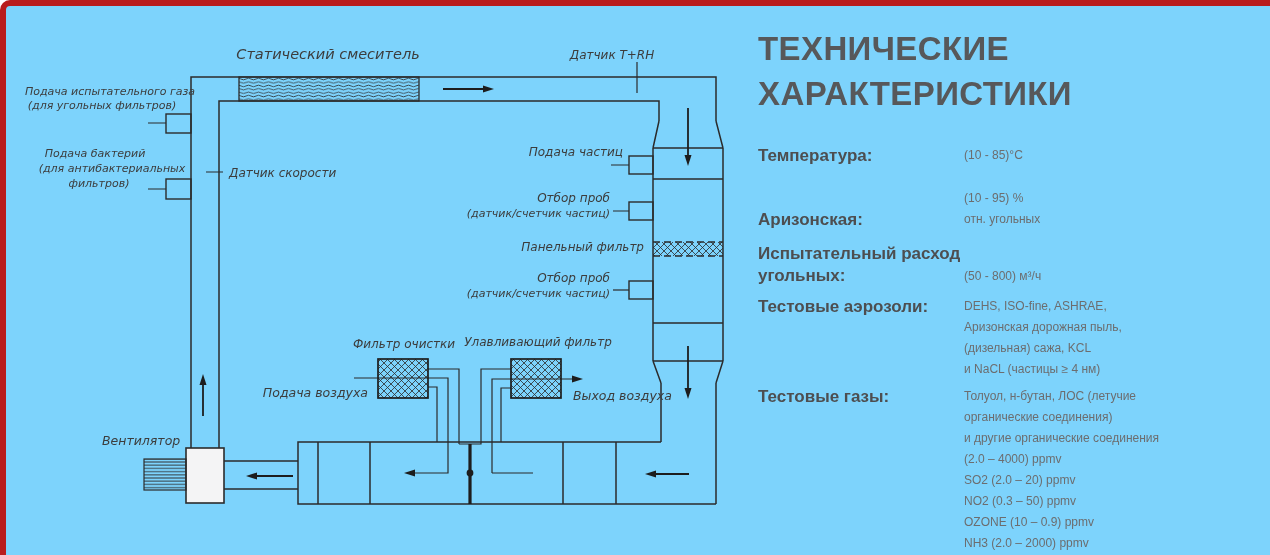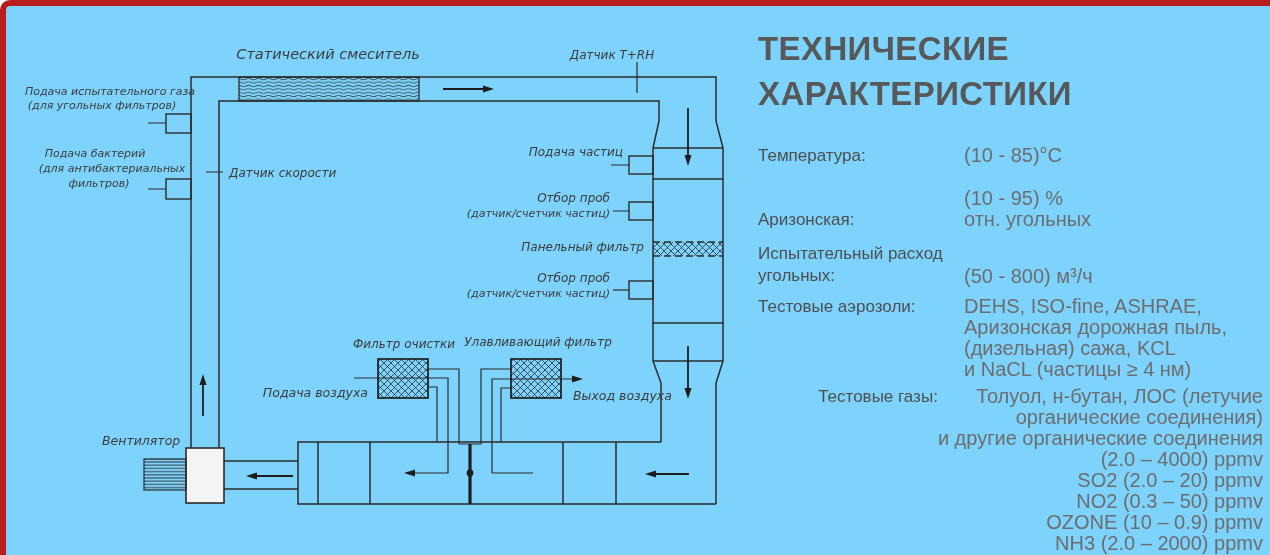--- a/index.html
+++ b/index.html
@@ -16,24 +16,24 @@
   .thick{stroke:#1d1d1d;stroke-width:3.2;fill:none;}
   .dash{stroke:#2b2b2b;stroke-width:1.3;fill:none;stroke-dasharray:7 4;}
   .ah{fill:#1d1d1d;stroke:none;}
   .al{stroke:#1d1d1d;stroke-width:1.8;fill:none;}
   
   .page-title{
     position:absolute;left:752px;top:20px;width:500px;
     font-size:33px;font-weight:700;color:#57585a;line-height:45px;letter-spacing:.4px;
   }
   .spec-row{position:absolute;left:752px;width:505px;display:flex;}
-  .spec-label{width:206px;font-size:17px;line-height:22px;font-weight:400;color:#4d4e50;}
-  .spec-value{flex:1;font-size:20px;line-height:21px;color:#6c6d6f;}
+  .spec-label{width:206px;font-size:17px;line-height:22px;font-weight:700;color:#4d4e50;}
+  .spec-value{flex:1;font-size:12px;line-height:21px;color:#6c6d6f;}
   .spec-value div{white-space:nowrap;}
-  .r1{top:139px;} .r2{top:182px;} .r3{top:237px;} .r4{top:290px;} .r5{top:380px;text-align:right;}
+  .r1{top:139px;} .r2{top:182px;} .r3{top:237px;} .r4{top:290px;} .r5{top:380px;}
   .r2 .spec-label{padding-top:21px;}
   .r3 .spec-value{padding-top:23px;}
 </style>
 </head>
 <body>
 
 <div class="frame">
 
   <svg class="diagram-svg" width="748" height="553" viewBox="0 0 748 553">
     <defs>

